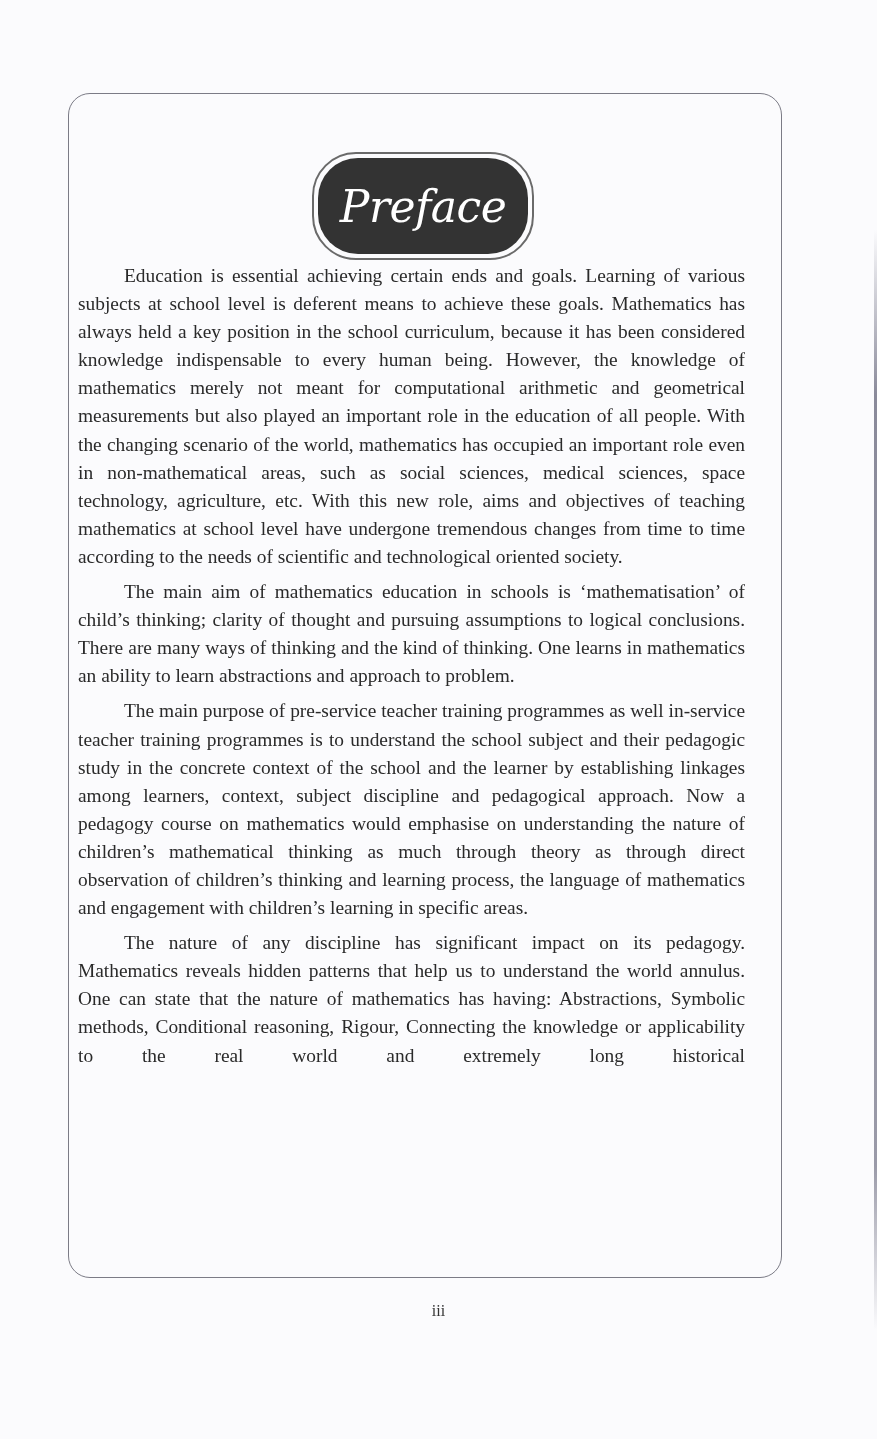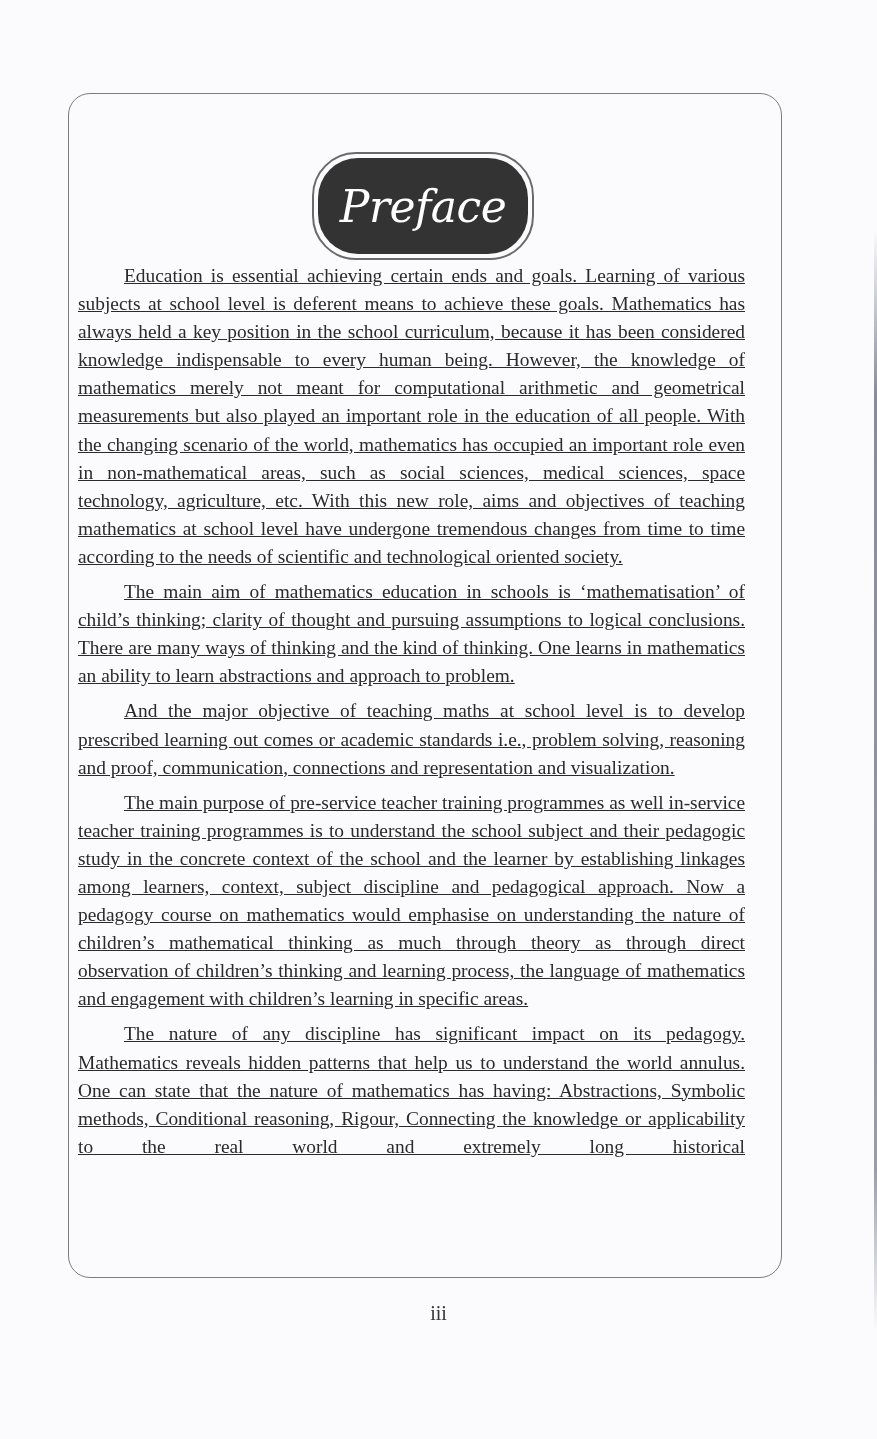--- a/index.html
+++ b/index.html
@@ -44,28 +44,27 @@
     position: absolute;
     left: 78px; top: 262px;
     width: 684px;
     font-size: 19.4px;
     line-height: 28.1px;
     text-align: justify;
   }
   .text p {
     margin: 0 17px 7px 0;
     text-indent: 46px;
-    text-decoration: underline;
   }
   .page-num {
     position: absolute;
     left: 0; width: 877px;
     top: 1302px;
     text-align: center;
-    font-size: 20px;
+    font-size: 16px;
     color: #333;
   }
   .edge {
     position: absolute;
     right: 0; top: 230px;
     width: 3px; height: 1100px;
     background: linear-gradient(#fbfbfd, #8a8a9a 15%, #9a9aa8 85%, #fbfbfd);
   }
 </style>
 </head>
@@ -75,18 +74,17 @@
 
 <div class="frame"></div>
 
 <div class="title-pill">
   <div class="title-inner">Preface</div>
 </div>
 
 <div class="text">
   <p>Education is essential achieving certain ends and goals. Learning of various subjects at school level is deferent means to achieve these goals. Mathematics has always held a key position in the school curriculum, because it has been considered knowledge indispensable to every human being. However, the knowledge of mathematics merely not meant for computational arithmetic and geometrical measurements but also played an important role in the education of all people. With the changing scenario of the world, mathematics has occupied an important role even in non-mathematical areas, such as social sciences, medical sciences, space technology, agriculture, etc. With this new role, aims and objectives of teaching mathematics at school level have undergone tremendous changes from time to time according to the needs of scientific and technological oriented society.</p>
   <p>The main aim of mathematics education in schools is ‘mathematisation’ of child’s thinking; clarity of thought and pursuing assumptions to logical conclusions. There are many ways of thinking and the kind of thinking. One learns in mathematics an ability to learn abstractions and approach to problem.</p>
-  <p>And the major objective of teaching maths at school level is to develop prescribed learning out comes or academic standards i.e., problem solving, reasoning and proof, communication, connections and representation and visualization.</p>
   <p>The main purpose of pre-service teacher training programmes as well in-service teacher training programmes is to understand the school subject and their pedagogic study in the concrete context of the school and the learner by establishing linkages among learners, context, subject discipline and pedagogical approach. Now a pedagogy course on mathematics would emphasise on understanding the nature of children’s mathematical thinking as much through theory as through direct observation of children’s thinking and learning process, the language of mathematics and engagement with children’s learning in specific areas.</p>
   <p style="text-align-last: justify;">The nature of any discipline has significant impact on its pedagogy. Mathematics reveals hidden patterns that help us to understand the world annulus. One can state that the nature of mathematics has having: Abstractions, Symbolic methods, Conditional reasoning, Rigour, Connecting the knowledge or applicability to the real world and extremely long historical</p>
 </div>
 
 <div class="page-num">iii</div>
 
 </body></html>

